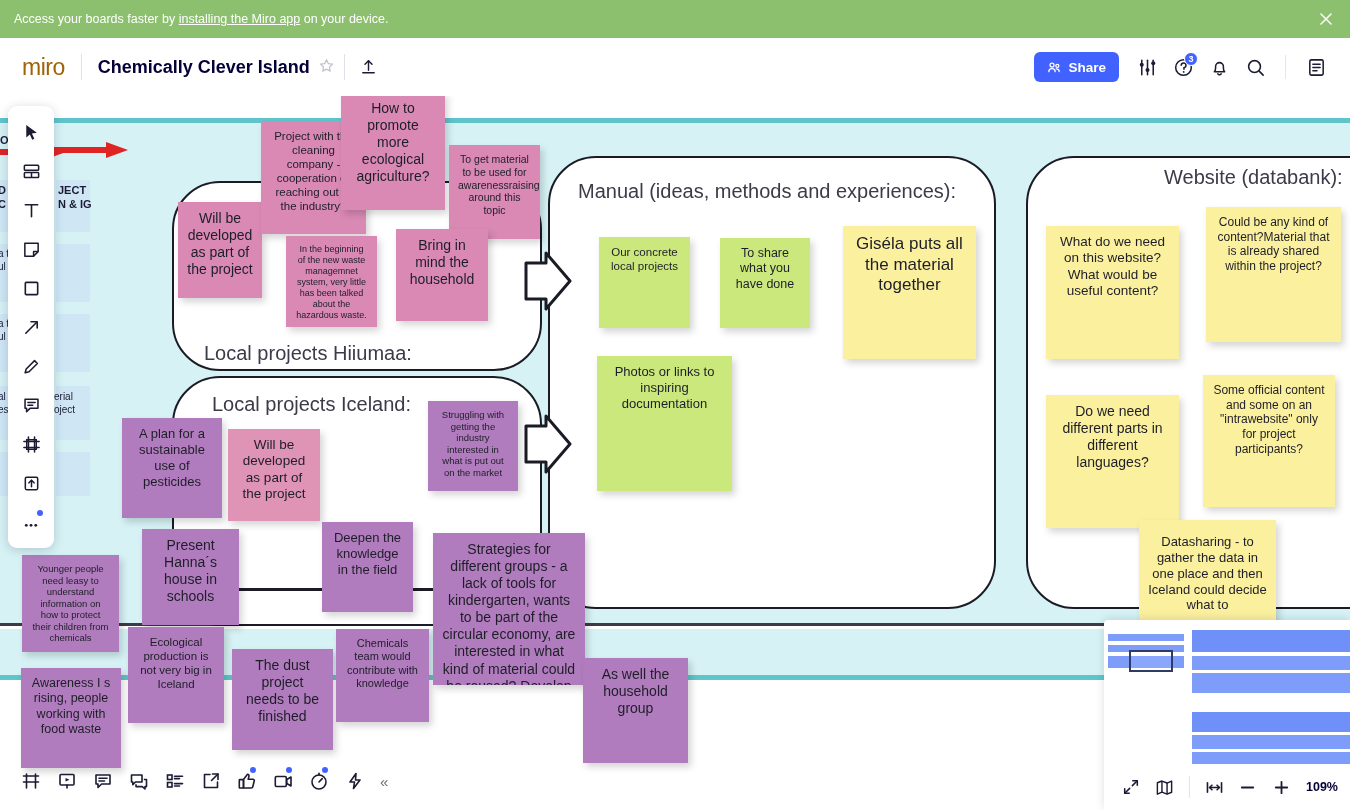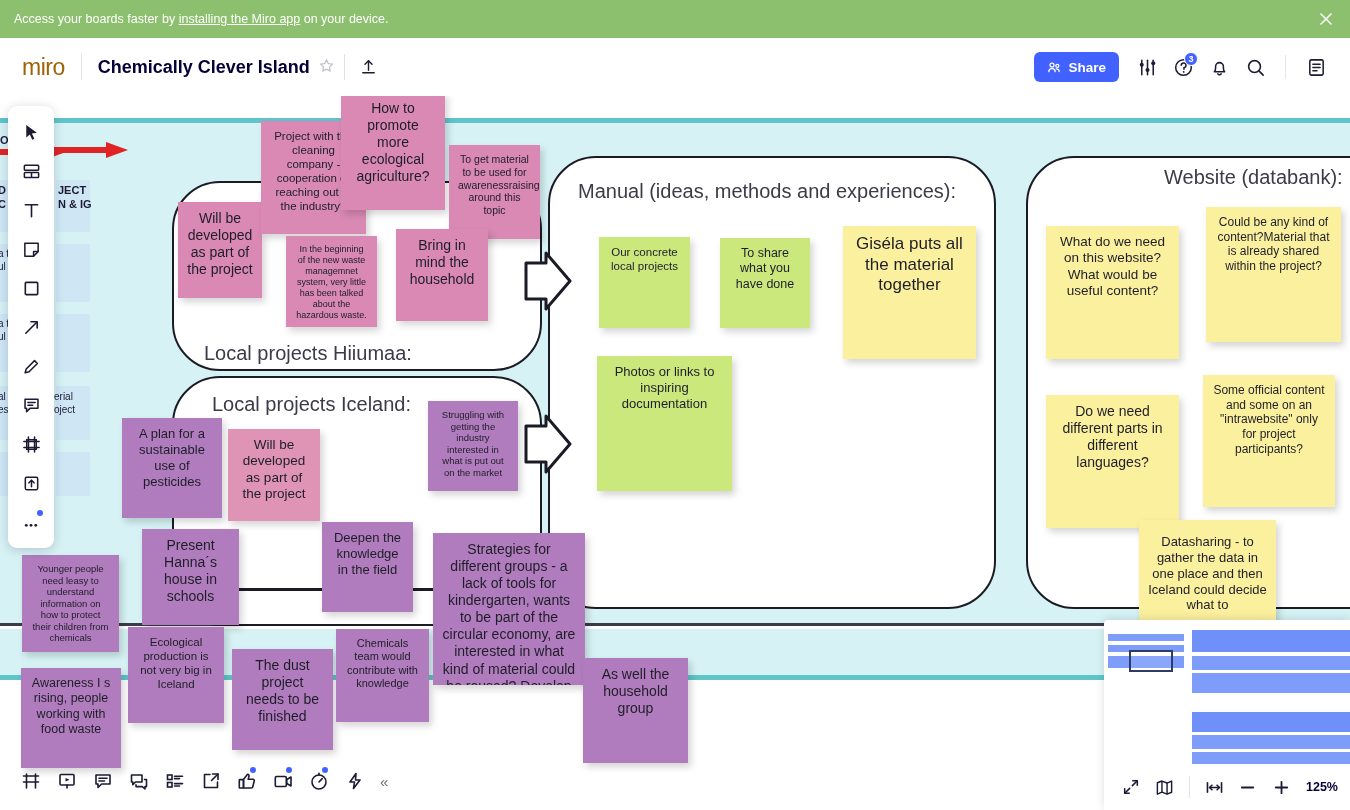--- a/index.html
+++ b/index.html
@@ -627,17 +627,17 @@
         <svg width="19" height="19" viewBox="0 0 20 20" stroke="#1b1b33" stroke-width="1.9" stroke-linecap="round">
             <line x1="4" y1="10" x2="16" y2="10"></line>
           </svg>
       </div>
       <div class="mm-btn">
         <svg width="19" height="19" viewBox="0 0 20 20" stroke="#1b1b33" stroke-width="1.9" stroke-linecap="round">
             <line x1="4" y1="10" x2="16" y2="10"></line>
             <line x1="10" y1="4" x2="10" y2="16"></line>
           </svg>
       </div>
-      <div class="mm-zoom">125%</div>
+      <div class="mm-zoom">109%</div>
     </div>
   </div>
 
 </div>
 
 </body></html>

